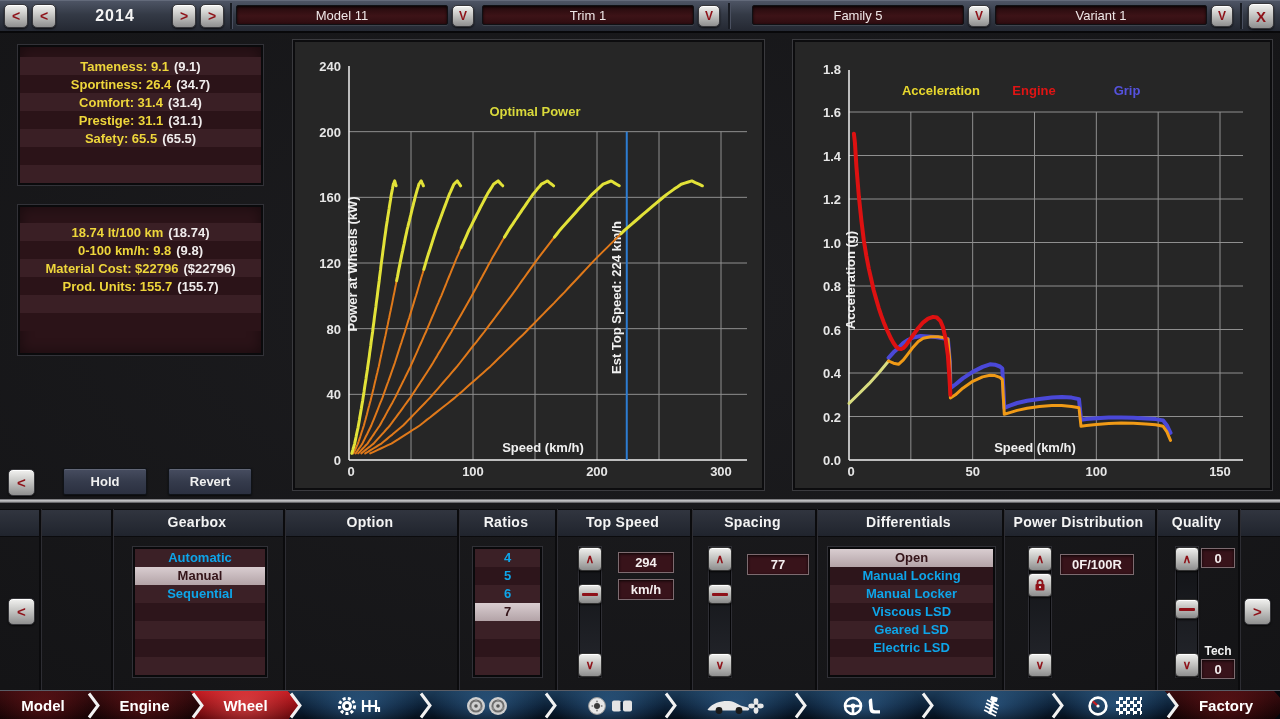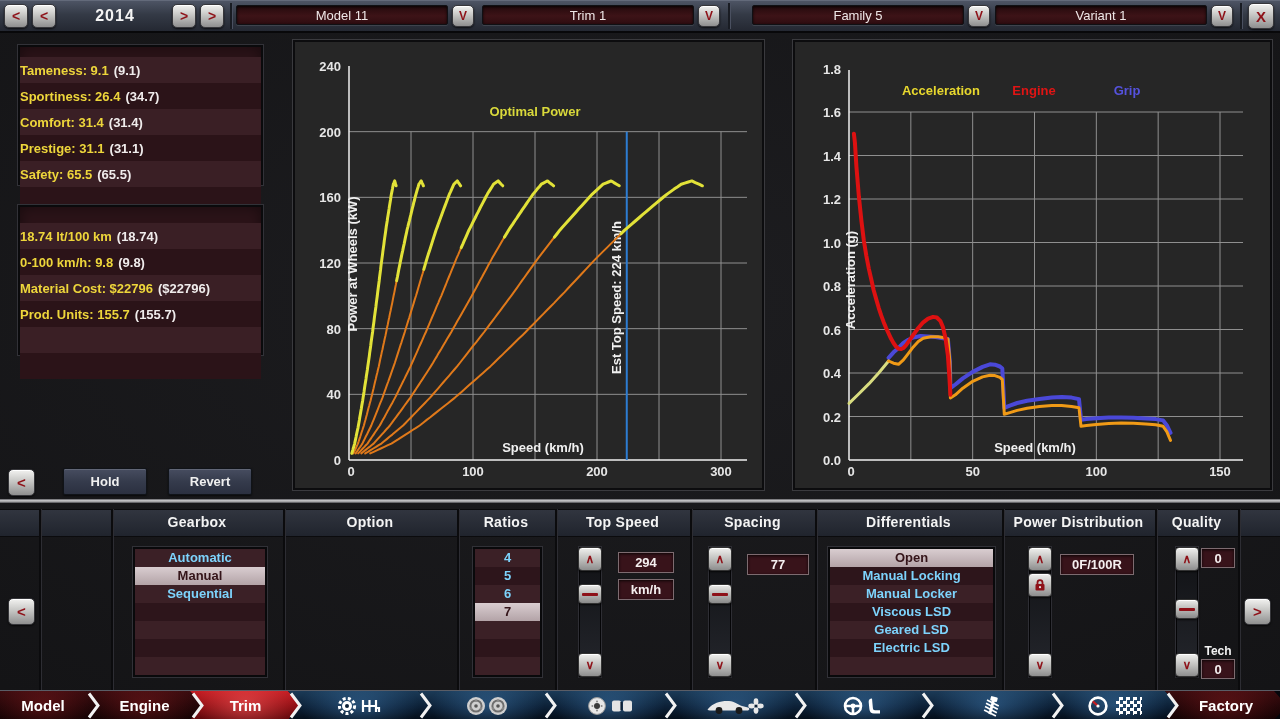--- a/index.html
+++ b/index.html
@@ -19,21 +19,21 @@
     color:#f4f4f4;font-size:16px;font-weight:bold;letter-spacing:1px;}
   .dd{position:absolute;top:4px;height:20px;box-sizing:border-box;border-radius:2px;
     background:linear-gradient(180deg,#240a0d,#3d1317 55%,#2f0d11);
     border:1px solid #101014;box-shadow:inset 0 1px 3px rgba(0,0,0,.8),0 1px 0 rgba(255,255,255,.10);
     color:#efe7e7;font-size:13px;display:flex;align-items:center;justify-content:center;cursor:pointer;}
   .vbtn{width:22px;height:22px;top:4px;font-size:12px;}
   .groove{position:absolute;top:2px;width:2px;height:26px;background:#191c23;box-shadow:1px 0 0 #4a5060;}
   
   .statbox{position:absolute;left:18px;width:245px;box-sizing:border-box;
     background:#2b1318;border:2px solid #0a0a0c;box-shadow:0 0 0 1px #323238,inset 0 0 14px rgba(0,0,0,.45);}
-  .srow{height:26px;display:flex;align-items:center;justify-content:flex-start;gap:5px;
+  .srow{height:18px;display:flex;align-items:center;justify-content:center;gap:5px;
     font-size:13px;font-weight:bold;white-space:nowrap;}
   .srow:nth-child(odd){background:#3a1f25;}
   .srow:nth-child(even){background:#2b1318;}
   .sy{color:#eed63b;} .sw{color:#f0ecec;}
   
   .panelbtn{position:absolute;height:27px;box-sizing:border-box;border-radius:2px;
     background:linear-gradient(180deg,#474d60,#353b4c 50%,#2b3040);
     border:1px solid #101318;box-shadow:inset 0 1px 0 rgba(255,255,255,.15),0 1px 2px rgba(0,0,0,.6);
     color:#f0f0f0;font-size:13px;font-weight:bold;display:flex;align-items:center;justify-content:center;cursor:pointer;}
   
@@ -44,21 +44,21 @@
     background:linear-gradient(180deg,#5e5e62,#d2d2d4 45%,#4a4a4e);}
   
   .bottom{position:absolute;top:503px;left:0;width:1280px;height:187px;}
   .bot-header{position:absolute;top:6px;left:0;width:1280px;height:26px;
     background:linear-gradient(180deg,#31353f,#20242d);border-top:1px solid #0b0b0d;border-bottom:1px solid #0b0b0d;}
   .colhead{position:absolute;top:9px;height:20px;display:flex;align-items:center;justify-content:center;
     color:#f4f4f4;font-weight:bold;font-size:14px;letter-spacing:.3px;}
   .vdiv{position:absolute;top:6px;height:181px;width:2px;background:#0b0b0d;box-shadow:1px 0 0 #2d2d33;}
   .listbox{position:absolute;box-sizing:border-box;background:#2b1318;
     border:2px solid #090growth90b;border:2px solid #09090b;box-shadow:0 0 0 1px #313137,inset 0 0 10px rgba(0,0,0,.4);}
-  .lrow{height:18px;line-height:18px;text-align:center;font-size:13px;font-weight:bold;color:#7dd3fc;cursor:pointer;white-space:nowrap;overflow:hidden;}
+  .lrow{height:18px;line-height:18px;text-align:center;font-size:13px;font-weight:bold;color:#0ea5e9;cursor:pointer;white-space:nowrap;overflow:hidden;}
   .lrow:nth-child(odd){background:#3b2026;}
   .lrow:nth-child(even){background:#2d151b;}
   .lrow.sel{background:linear-gradient(180deg,#d9cdd0,#b3a3a7);color:#341419;}
   .vslider{position:absolute;width:30px;height:134px;top:42px;}
   .track{position:absolute;left:4px;top:2px;width:22px;height:130px;box-sizing:border-box;
     background:linear-gradient(180deg,#101114,#24262c);border:1px solid #050507;box-shadow:0 0 0 1px #2e2e34;}
   .sbtn{position:absolute;left:3px;width:24px;height:24px;box-sizing:border-box;border-radius:4px;
     background:linear-gradient(180deg,#f0f0ee,#c2c2c0 48%,#8e8e8e);border:1px solid #333;
     box-shadow:0 1px 2px rgba(0,0,0,.7),inset 0 1px 0 #fff;
     color:#8e1118;font-size:12px;font-weight:bold;display:flex;align-items:center;justify-content:center;cursor:pointer;}
@@ -394,21 +394,21 @@
   </div>
 
   <div class="tabbar">
     <div class="tab darkred" style="left:-13px;width:112px">
         <span>Model</span>
       </div>
     <div class="tab darkred" style="left:86px;width:117px">
         <span>Engine</span>
       </div>
     <div class="tab activered" style="left:190px;width:111px">
-        <span>Trim</span>
+        <span>Wheel</span>
       </div>
 
     <div class="tab blue" style="left:288px;width:143px">
       <svg width="46" height="20" viewBox="0 0 46 20">
         <circle cx="10" cy="10" r="7.6" fill="none" stroke="#fff" stroke-width="3" stroke-dasharray="3 2.2"></circle>
         <circle cx="10" cy="10" r="5" fill="#fff"></circle>
           <circle cx="10" cy="10" r="2" fill="#0c2036"></circle>
         <path d="M26 4 V16 M32.5 4 V16 M39 4 V16 M26 10 H39 M39 12 h3 v4" stroke="#fff" stroke-width="2.2" fill="none"></path>
       </svg>
     </div>

